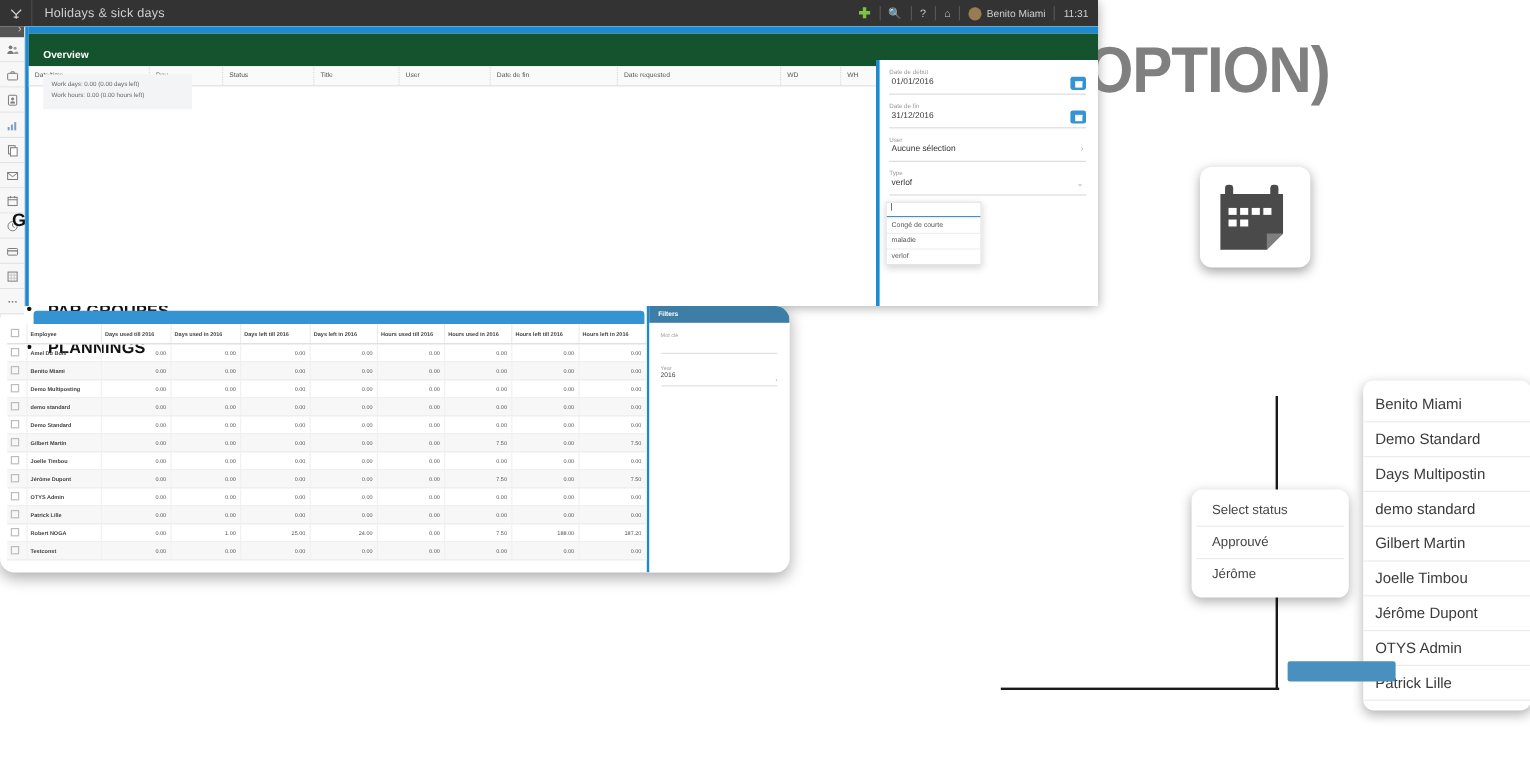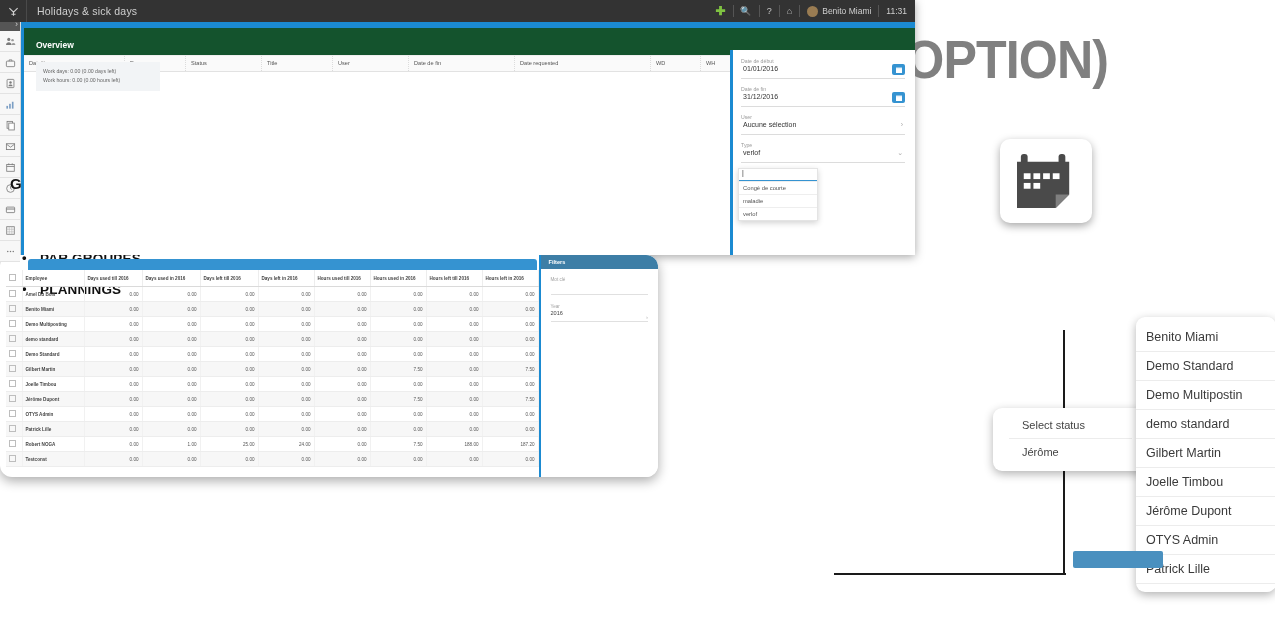--- a/index.html
+++ b/index.html
@@ -84,21 +84,21 @@
   .cbx{width:5px;height:5px;border:1px solid #bdbdbd;display:inline-block;}
   .tw-right{width:140px;border-left:2px solid #1b8ad1;background:#fff;}
   .filters-head{height:14px;background:#3d7ea6;color:#fff;font-size:5.6px;font-weight:bold;display:flex;align-items:center;padding-left:8px;}
   .f-body{padding:8px 10px;}
   .f-fld{margin-bottom:9px;position:relative;}
   .f-fld label{display:block;font-size:4.6px;color:#a2a2a2;margin-bottom:1px;}
   .f-fld .fv{font-size:5.6px;color:#444;border-bottom:1px solid #e0e0e0;padding-bottom:2px;height:9px;}
   .f-chev{position:absolute;right:0;bottom:2px;font-size:6px;color:#b5b5b5;}
 
   
-  #status-menu{left:993px;top:408px;width:123px;border-radius:9px;background:#fff;box-shadow:0 3px 10px rgba(0,0,0,.30);padding:4px 16px 6px;}
+  #status-menu{left:993px;top:408px;width:123px;border-radius:9px;background:#fff;box-shadow:0 3px 10px rgba(0,0,0,.30);padding:4px 4px 6px;}
   #status-menu .mi{font-size:11px;color:#444;padding:7px 0 7px 13px;border-bottom:1px solid #ececec;}
   #status-menu .mi:last-child{border-bottom:none;}
 
   
   #user-menu{left:1136px;top:317px;width:140px;border-radius:9px;background:#fff;box-shadow:0 3px 10px rgba(0,0,0,.30);padding:6px 0 8px;}
   #user-menu .mi{font-size:12.5px;color:#3a3a3a;padding:7px 0 7px 10px;border-bottom:1px solid #ececec;white-space:nowrap;overflow:hidden;}
 
   
   .dark-line{position:absolute;background:#1a1a1a;}
   #dark-h{left:834px;top:573px;width:232px;height:2px;}
@@ -503,27 +503,28 @@
             <div class="fv">2016</div>
             <span class="f-chev">›</span>
           </div>
         </div>
       </div>
     </div>
   </div>
 
   <div class="card" id="status-menu">
     <div class="mi">Select status</div>
+    <div class="mi">Approuvé</div>
     <div class="mi">Jérôme</div>
   </div>
 
   <div class="card" id="user-menu">
     <div class="mi">Benito Miami</div>
     <div class="mi">Demo Standard</div>
-    <div class="mi">Demo Multipostin</div>
+    <div class="mi">Days Multipostin</div>
     <div class="mi">demo standard</div>
     <div class="mi">Gilbert Martin</div>
     <div class="mi">Joelle Timbou</div>
     <div class="mi">Jérôme Dupont</div>
     <div class="mi">OTYS Admin</div>
     <div class="mi">Patrick Lille</div>
   </div>
 
   <div id="save-button"></div>
 

